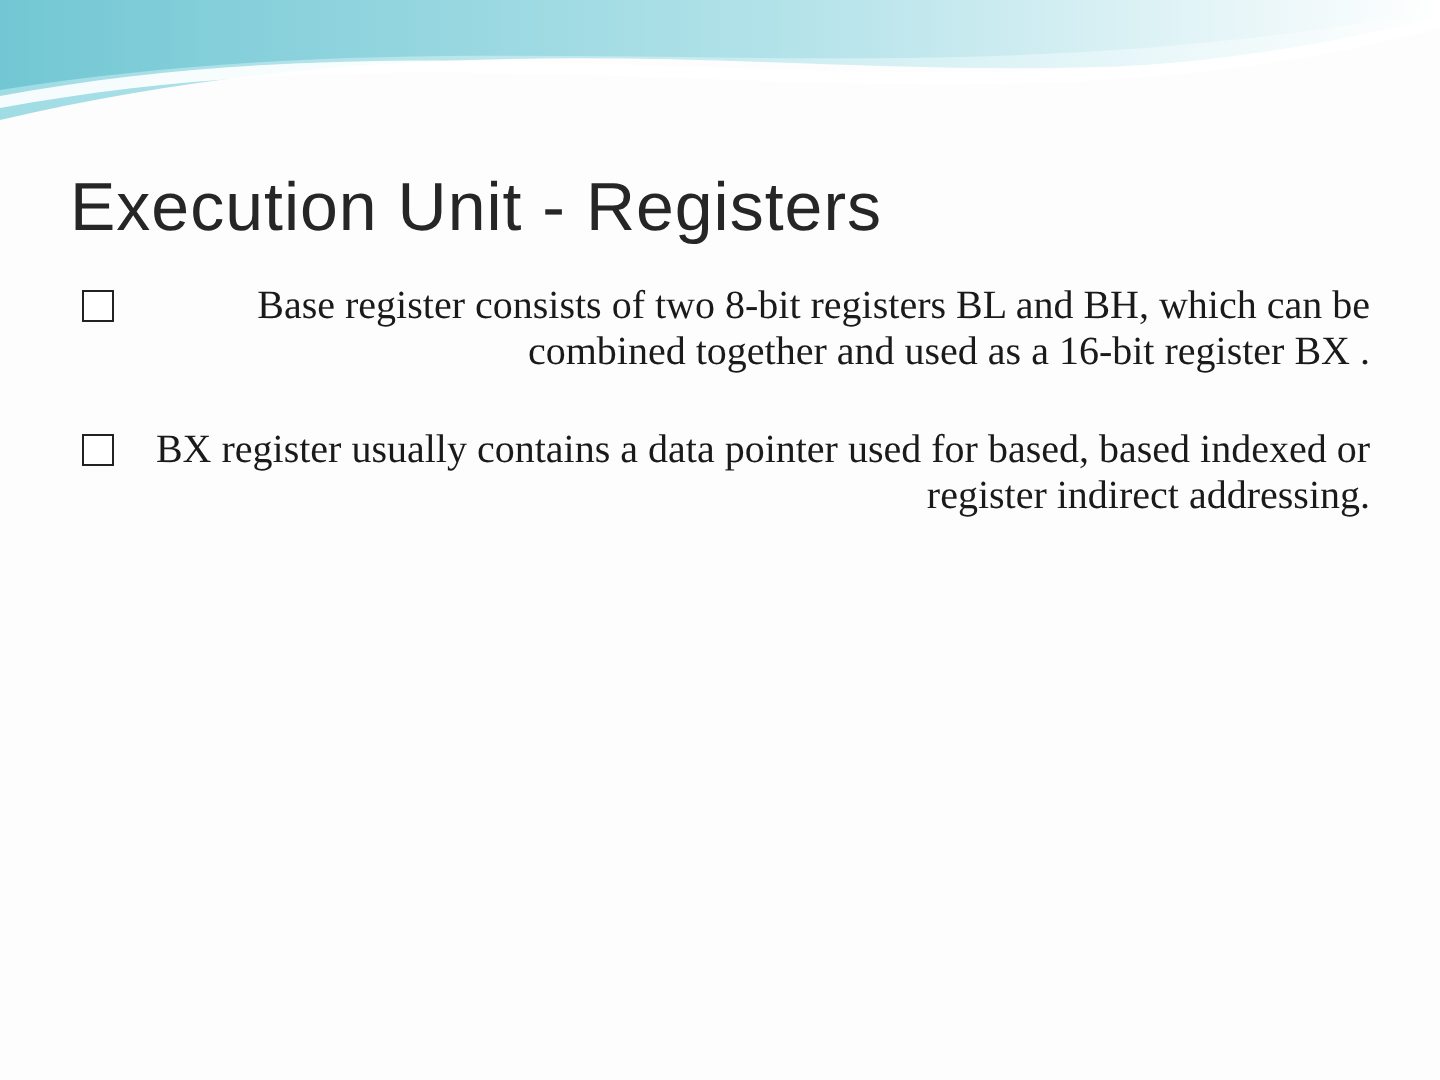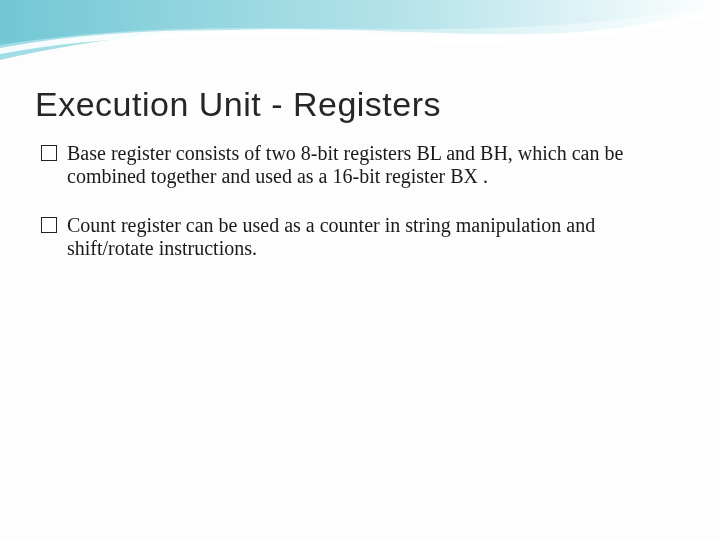--- a/index.html
+++ b/index.html
@@ -26,20 +26,21 @@
     font-family: 'Segoe UI Light', 'Helvetica Neue', Arial, sans-serif;
     font-weight: 300;
     font-size: 34px;
     color: #262626;
     letter-spacing: 0.5px;
     margin-bottom: 18px;
   }
   .bullets {
     list-style: none;
     padding-left: 4px;
+    text-align: right;
   }
   .bullets li {
     position: relative;
     padding-left: 28px;
     font-size: 20px;
     line-height: 1.15;
     color: #1a1a1a;
     margin-bottom: 26px;
     font-family: Georgia, 'Times New Roman', serif;
   }
@@ -74,15 +75,15 @@
     <path d="M0,0 L720,0 L720,10 C500,70 300,-10 0,60 Z" fill="url(#g1)" opacity="0.85"></path>
     <path d="M0,0 L720,0 L720,5 C450,55 250,5 0,45 Z" fill="url(#g2)" opacity="0.55"></path>
     <path d="M0,48 C260,0 480,72 720,8 L720,14 C480,78 260,6 0,54 Z" fill="#ffffff" opacity="0.9"></path>
   </svg>
 </div>
 
 <div class="content">
   <h1 class="title">Execution Unit - Registers</h1>
   <ul class="bullets">
     <li>Base register consists of two 8-bit registers BL and BH, which can be combined together and used as a 16-bit register BX .</li>
-    <li>Count register can be used as a counter in string manipulation and shift/rotate instructions.</li>
+    <li>BX register usually contains a data pointer used for based, based indexed or register indirect addressing.</li>
   </ul>
 </div>
 
 </body></html>

